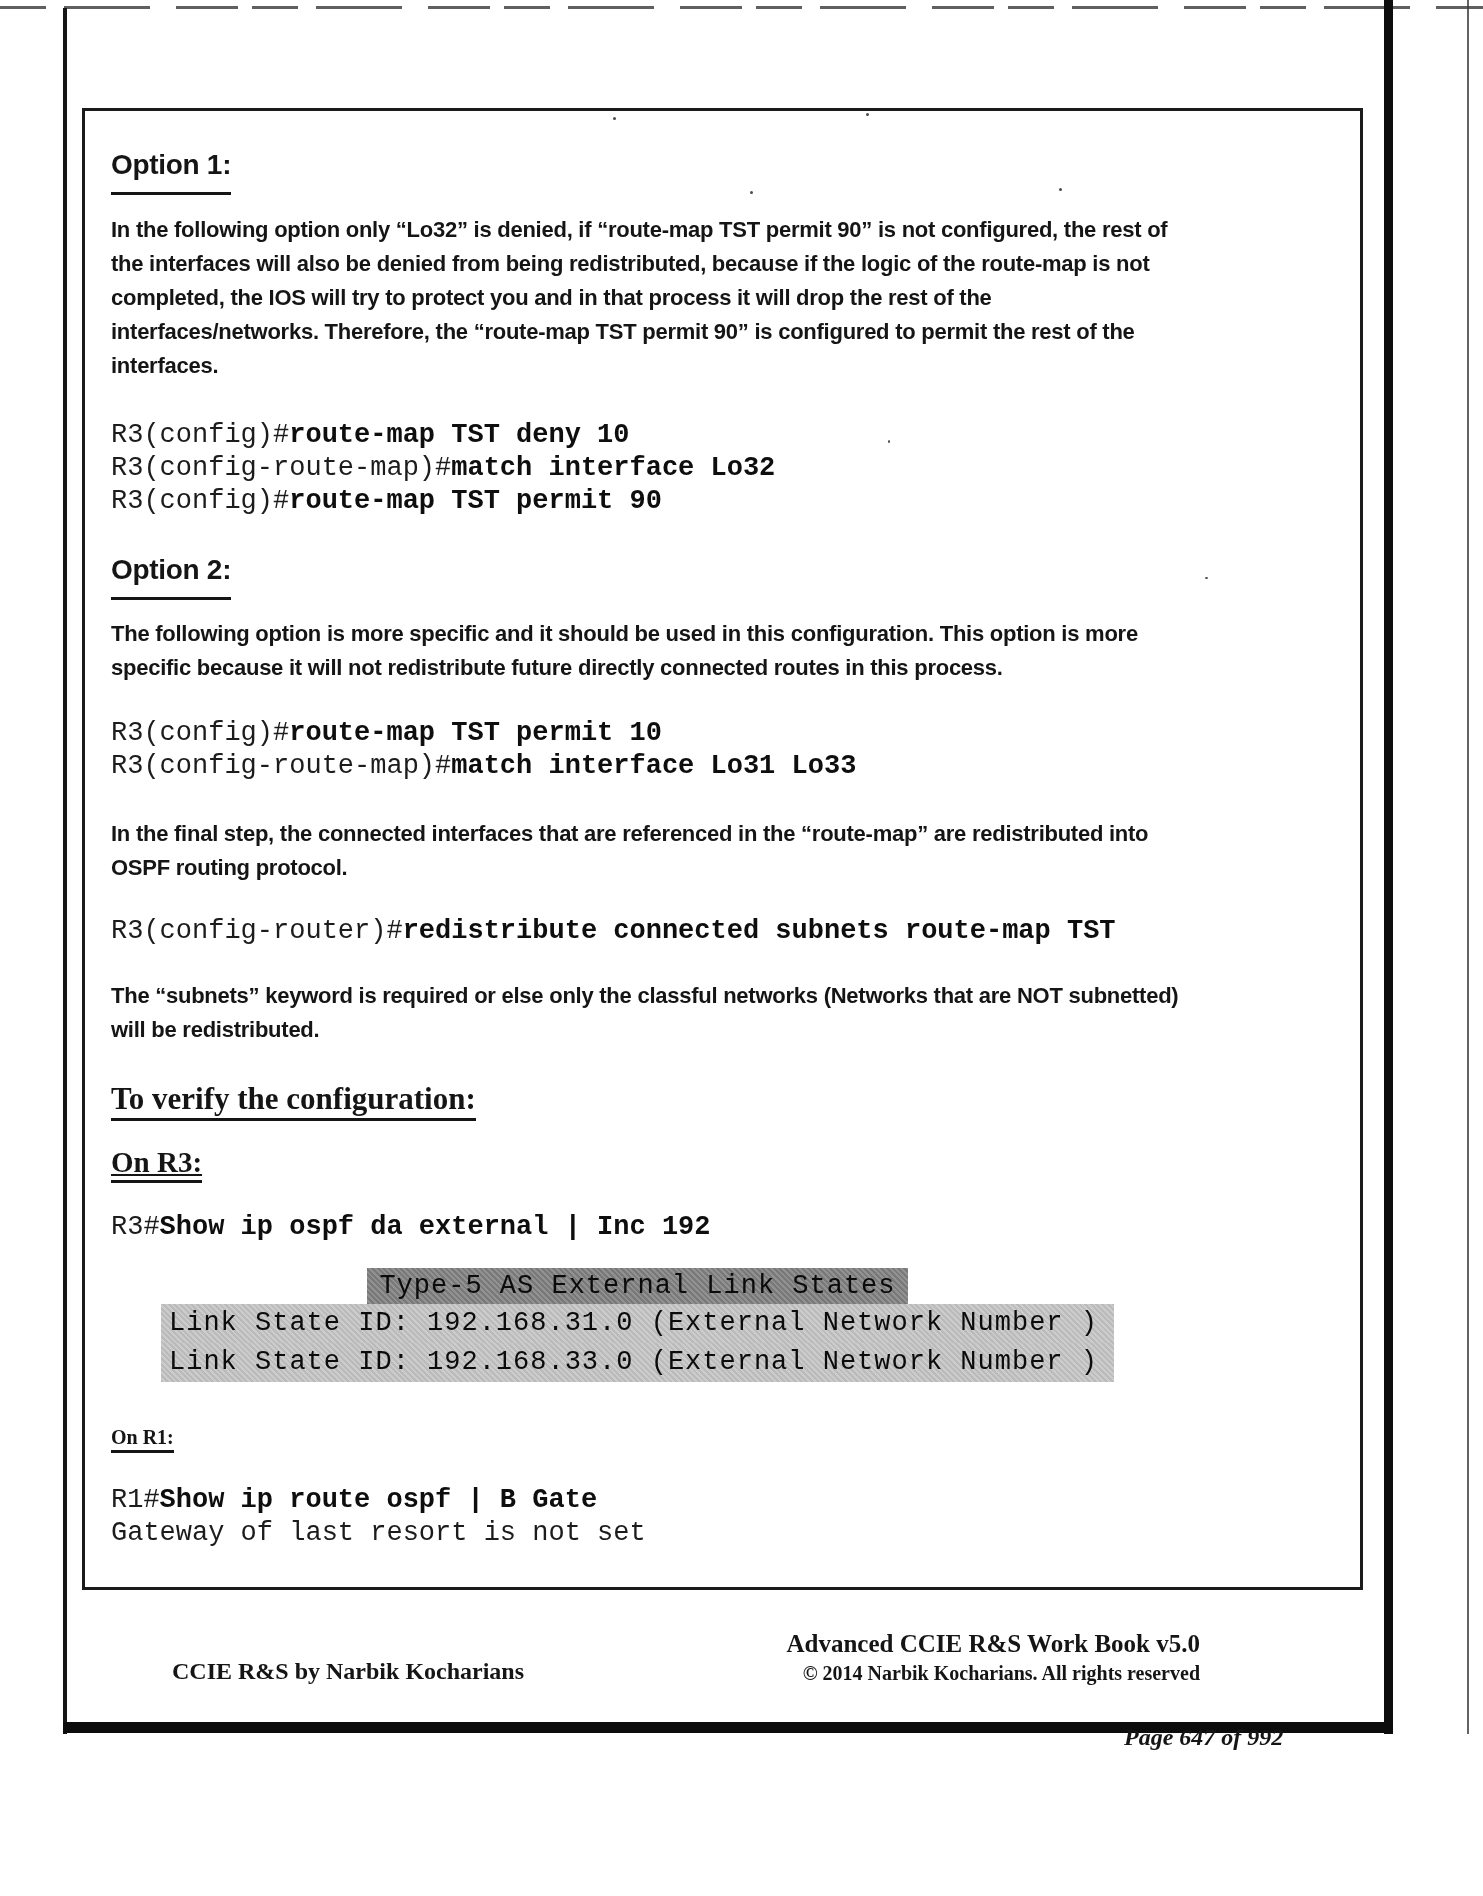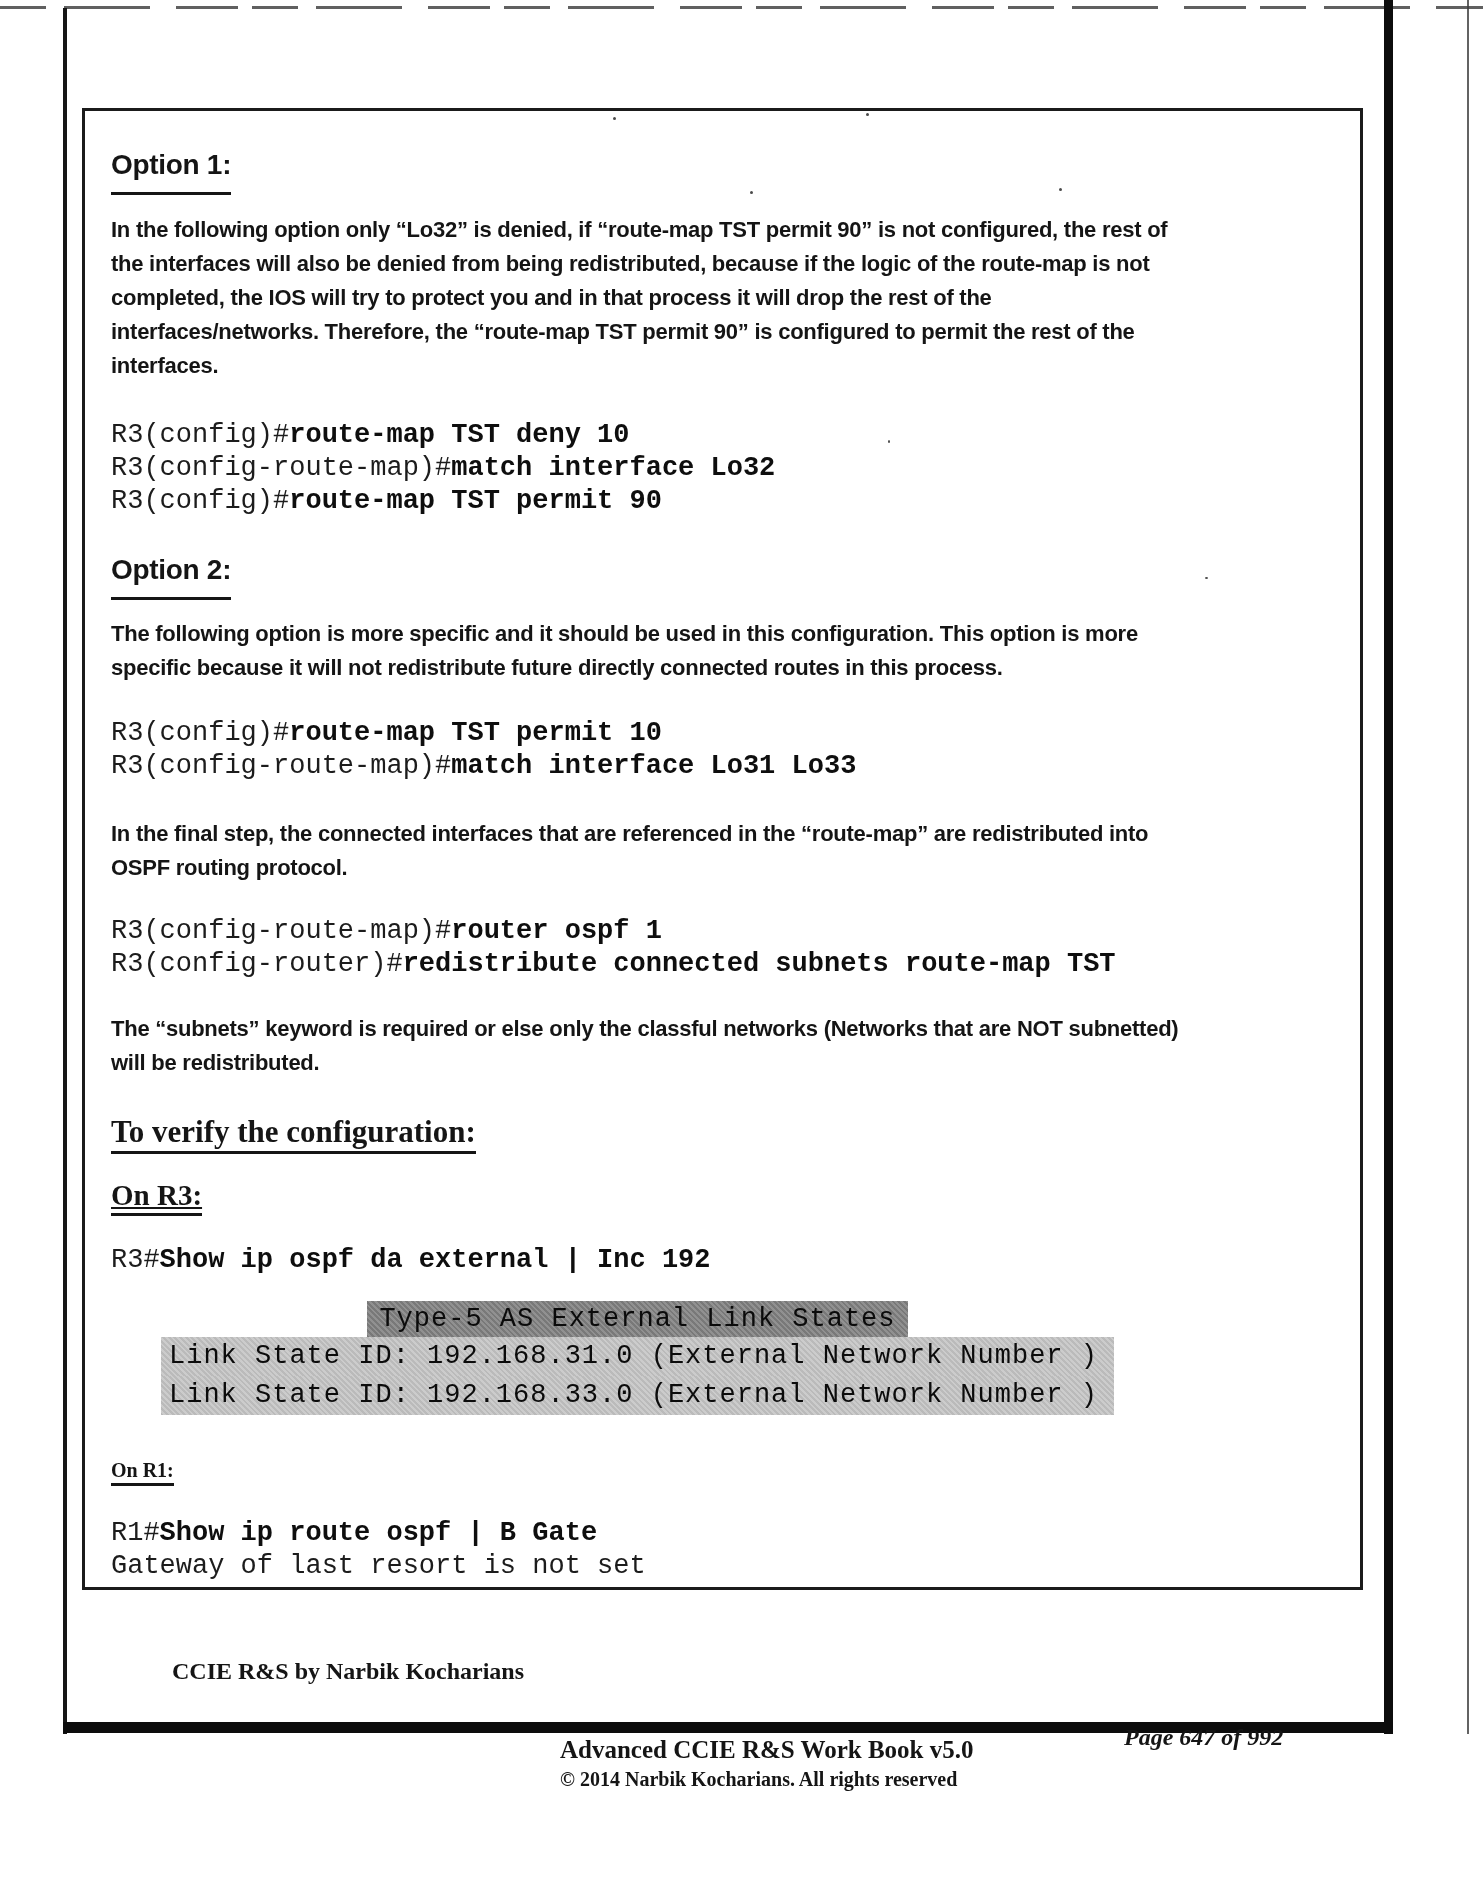--- a/index.html
+++ b/index.html
@@ -84,21 +84,21 @@
     width: fit-content;
     background-image: repeating-linear-gradient(45deg, rgba(120,120,120,.18) 0 2px, rgba(215,215,215,.2) 2px 4px);
   }
 
   
   .footer-author {
     position: absolute; left: 172px; top: 1658px;
     font-family: "Liberation Serif", serif; font-weight: bold; font-size: 24px;
   }
   .footer-center {
-    position: absolute; left: 560px; top: 1736px; width: 640px; text-align: left;
+    position: absolute; left: 560px; top: 1630px; width: 640px; text-align: right;
     font-family: "Liberation Serif", serif; font-weight: bold;
   }
   .footer-center .title { font-size: 25px; }
   .footer-center .copy  { font-size: 20px; margin-top: 4px; }
   .footer-page {
     position: absolute; left: 1124px; top: 1724px;
     font-family: "Liberation Serif", serif; font-weight: bold; font-style: italic; font-size: 24px;
   }
 </style>
 </head>
@@ -141,21 +141,20 @@
 
     <div class="code mt-c2">
       <div><span class="prompt">R3(config)#</span><span class="cmd">route-map TST permit 10</span></div>
       <div><span class="prompt">R3(config-route-map)#</span><span class="cmd">match interface Lo31 Lo33</span></div>
     </div>
 
     <p class="body-p mt-p3">In the final step, the connected interfaces that are referenced in the “route-map” are redistributed into
 OSPF routing protocol.</p>
 
     <div class="code mt-c3">
-      <div><span class="prompt">R3(config-route-map)#</span><span class="cmd">router ospf 1</span></div>
       <div><span class="prompt">R3(config-router)#</span><span class="cmd">redistribute connected subnets route-map TST</span></div>
     </div>
 
     <p class="body-p mt-p4">The “subnets” keyword is required or else only the classful networks (Networks that are NOT subnetted)
 will be redistributed.</p>
 
     <h3 class="h-serif mt-hv"><span class="u">To verify the configuration:</span></h3>
 
     <h3 class="h-serif mt-hr3" style="font-size:29px; line-height:38px;"><span class="u">On R3:</span></h3>
 

